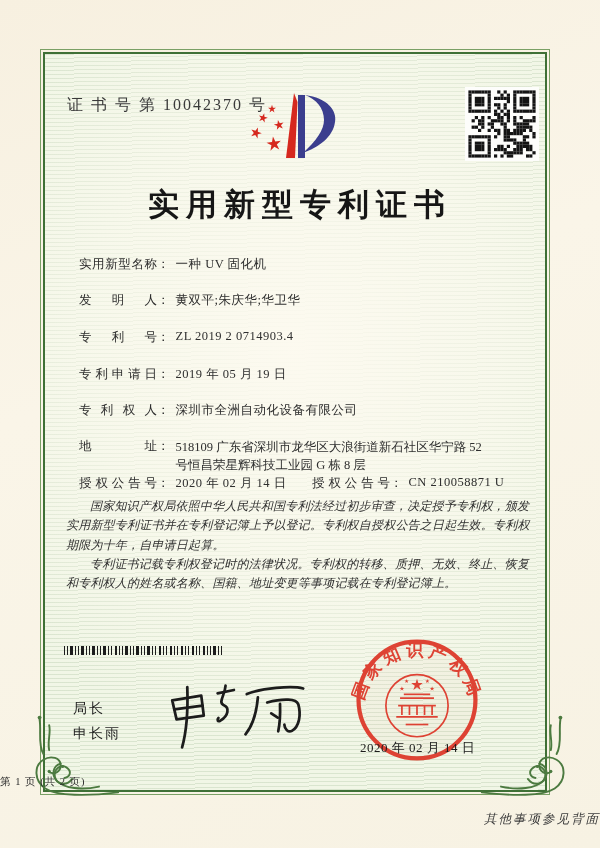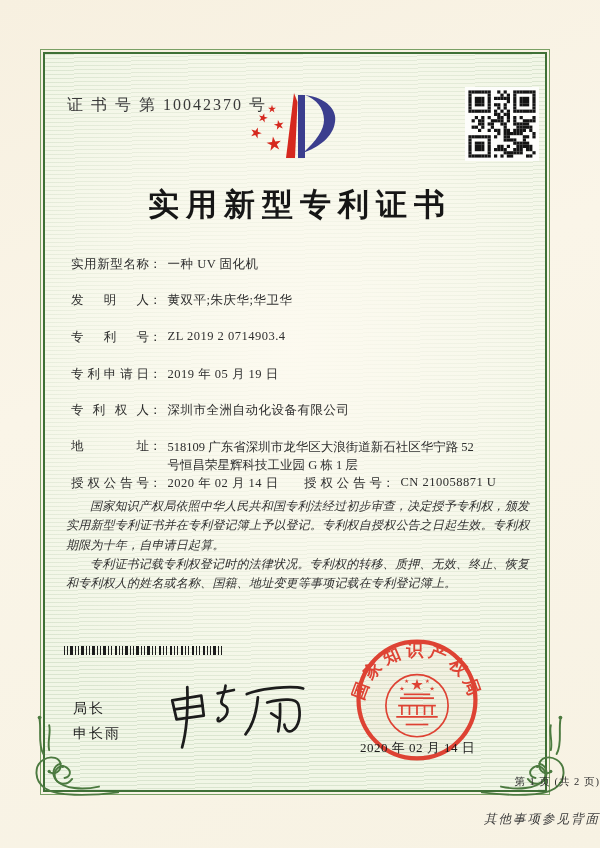--- a/index.html
+++ b/index.html
@@ -21,36 +21,36 @@
       repeating-linear-gradient(179deg, rgba(110,150,100,0.18) 0 1px, rgba(255,255,255,0) 1px 4px);
   }
   .cert-no{position:absolute;left:67px;top:95px;font-size:16px;letter-spacing:2px;color:#3a3a3a;}
   .logo{position:absolute;left:245px;top:82px;width:100px;height:96px;}
   .qr{position:absolute;left:465px;top:87px;width:74px;height:74px;}
   .title{
     position:absolute;left:0;top:184px;width:100%;margin:0;text-align:center;
     font-size:31px;font-weight:bold;letter-spacing:7px;color:#161616;
   }
   .fields{position:absolute;left:67px;top:0;width:470px;font-size:12.5px;}
-  .row{position:absolute;left:4px;white-space:nowrap;}
+  .row{position:absolute;left:12px;white-space:nowrap;}
   .f-label{display:inline-block;width:78px;text-align:justify;text-align-last:justify;vertical-align:top;}
   .colon{display:inline-block;margin-right:6px;vertical-align:top;}
   .f-value{display:inline-block;vertical-align:top;letter-spacing:0.5px;}
   .addr-val{display:inline-block;vertical-align:top;white-space:normal;width:330px;line-height:18px;}
   .pair2{position:absolute;left:222px;top:0;margin-left:11px;}
   .body-text{position:absolute;left:66px;top:497px;width:466px;font-size:12px;line-height:19.3px;
     font-style:italic;color:#303030;letter-spacing:0.2px;}
   .body-text p{margin:0;text-indent:2em;}
   .barcode{position:absolute;left:64px;top:646px;width:158px;height:9px;
     background:repeating-linear-gradient(90deg,#1d1d1d 0 1.5px,transparent 1.5px 3px,#1d1d1d 3px 4px,transparent 4px 6.5px,#1d1d1d 6.5px 9px,transparent 9px 11px);}
   .signer{position:absolute;left:73px;top:690px;font-size:14px;color:#1f1f1f;line-height:25px;letter-spacing:2px;margin-top:6px;}
   .signature{position:absolute;left:160px;top:678px;}
   .seal{position:absolute;left:351px;top:634px;width:132px;height:132px;opacity:0.92;}
   .seal-date{position:absolute;left:360px;top:739px;font-size:13px;color:#1b1b1b;letter-spacing:0.5px;}
-  .page-info{position:absolute;left:0;top:775px;width:100%;text-align:right;font-size:10.5px;color:#2d2d2d;letter-spacing:1px;}
+  .page-info{position:absolute;left:0;top:775px;width:100%;text-align:left;font-size:10.5px;color:#2d2d2d;letter-spacing:1px;}
   .footer-note{position:absolute;left:0;top:811px;width:100%;text-align:right;font-size:12.5px;
     font-style:italic;color:#3c3c3c;letter-spacing:2px;}
   .flourish{position:absolute;width:92px;height:92px;}
   .flourish.left{left:30px;top:708px;}
   .flourish.right{left:478px;top:708px;transform:scaleX(-1);}
 </style>
 </head>
 <body>
 
 <div class="paper">
@@ -352,21 +352,21 @@
     <div class="row" style="top:329px">
       <span class="f-label">专利号</span><span class="colon">：</span><span class="f-value">ZL 2019 2 0714903.4</span>
     </div>
     <div class="row" style="top:366px">
       <span class="f-label">专利申请日</span><span class="colon">：</span><span class="f-value">2019 年 05 月 19 日</span>
     </div>
     <div class="row" style="top:402px">
       <span class="f-label">专利权人</span><span class="colon">：</span><span class="f-value">深圳市全洲自动化设备有限公司</span>
     </div>
     <div class="row" style="top:438px">
-      <span class="f-label">地址</span><span class="colon">：</span><span class="addr-val"><span>518109 广东省深圳市龙华区大浪街道新石社区华宁路 52</span><br><span>号恒昌荣星辉科技工业园 G 栋 1 层</span></span>
+      <span class="f-label">地址</span><span class="colon">：</span><span class="addr-val"><span>518109 广东省深圳市龙华区大浪街道新石社区华宁路 52</span><br><span>号恒昌荣星辉科技工业园 G 栋 8 层</span></span>
     </div>
     <div class="row" style="top:475px">
       <span class="f-label">授权公告号</span><span class="colon">：</span><span class="f-value">2020 年 02 月 14 日</span>
       <span class="pair2"><span class="f-label">授权公告号</span><span class="colon">：</span><span class="f-value">CN 210058871 U</span></span>
     </div>
   </div>
 
   <div class="body-text">
     <p>国家知识产权局依照中华人民共和国专利法经过初步审查，决定授予专利权，颁发实用新型专利证书并在专利登记簿上予以登记。专利权自授权公告之日起生效。专利权期限为十年，自申请日起算。</p>
     <p>专利证书记载专利权登记时的法律状况。专利权的转移、质押、无效、终止、恢复和专利权人的姓名或名称、国籍、地址变更等事项记载在专利登记簿上。</p>

